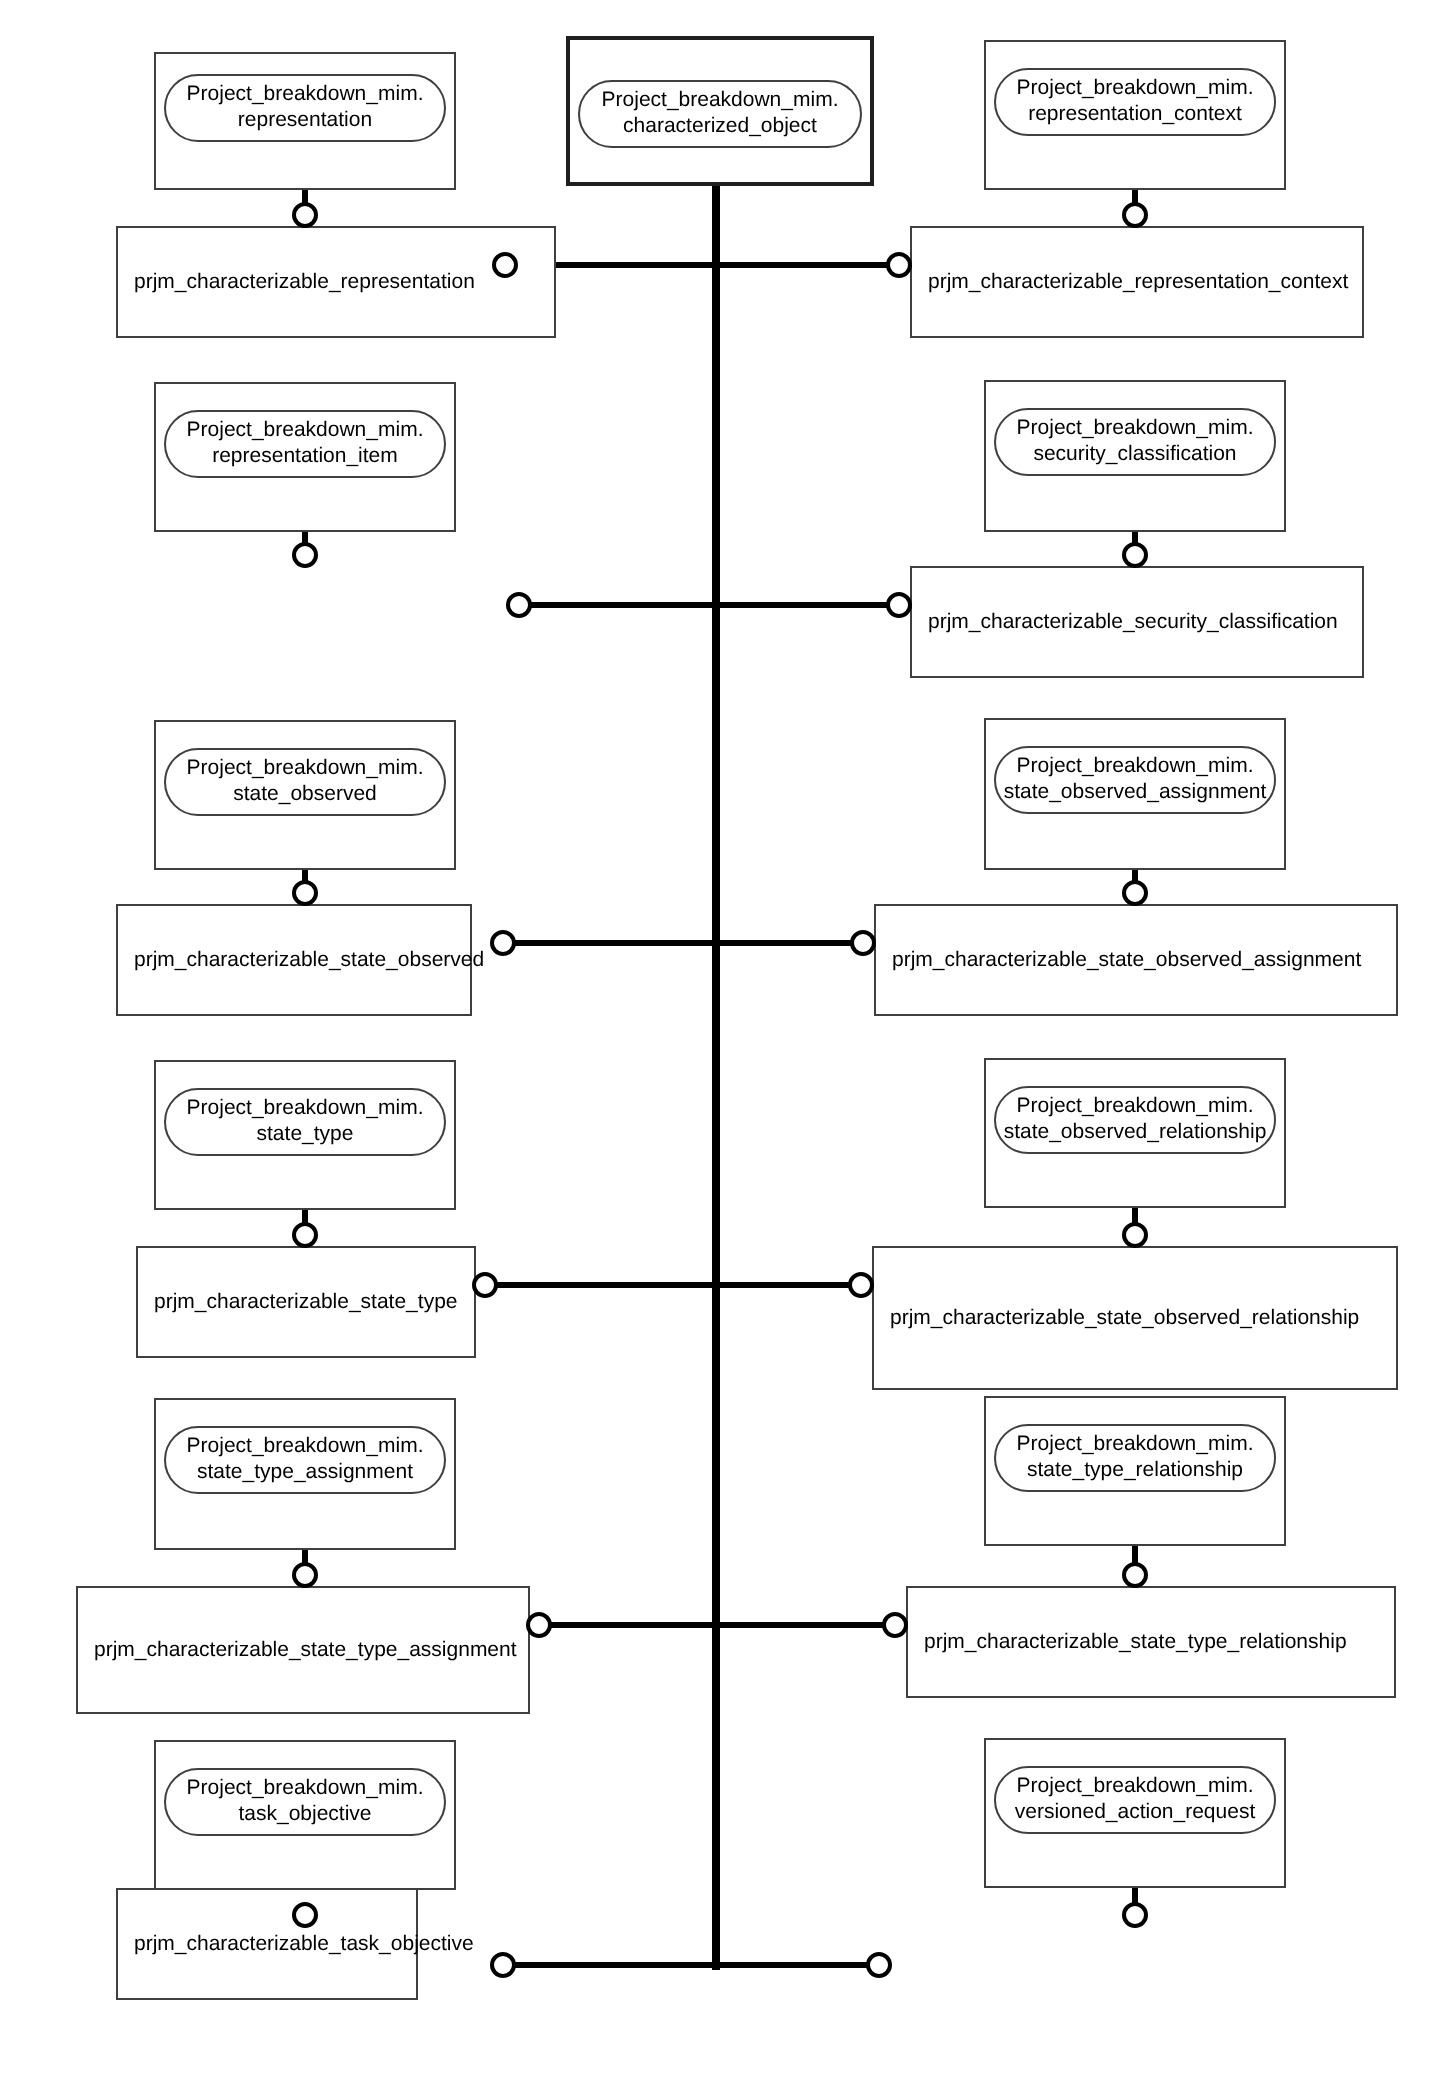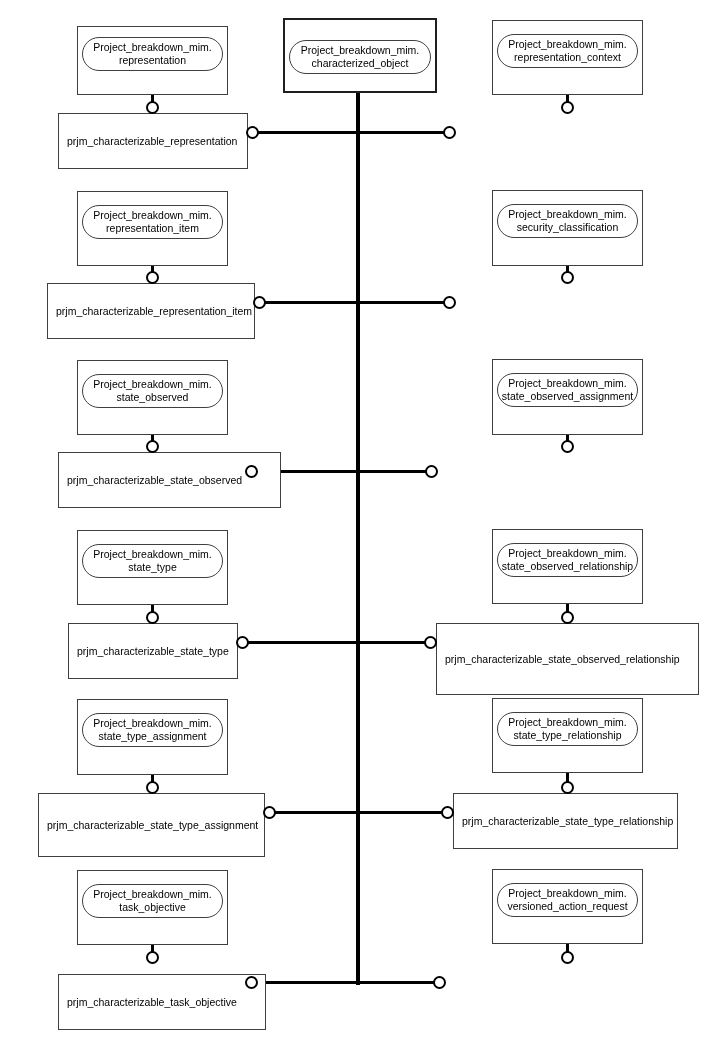--- a/index.html
+++ b/index.html
@@ -63,68 +63,74 @@
       <span>characterized_object</span>
     </div>
   </div>
 
   <div class="box" style="left:77px;top:26px;width:151px;height:69px">
     <div class="stadium" style="top:10px">
       <span>Project_breakdown_mim.</span>
       <span>representation</span>
     </div>
   </div>
-  <div class="box entity" style="left:58px;top:113px;width:190px;height:56px">
+  <div class="box entity" style="left:58px;top:113px;width:220px;height:56px">
     <span>prjm_characterizable_representation</span>
   </div>
   <div class="box" style="left:492px;top:20px;width:151px;height:75px">
     <div class="stadium">
       <span>Project_breakdown_mim.</span>
       <span>representation_context</span>
     </div>
+  </div>
+  <div class="box entity" style="left:455px;top:113px;width:227px;height:56px">
+    <span>prjm_characterizable_representation_context</span>
   </div>
   <div class="circle" style="left:146px;top:101px"></div>
   <div class="circle" style="left:561px;top:101px"></div>
   <div class="circle" style="left:246px;top:126px"></div>
   <div class="circle" style="left:443px;top:126px"></div>
 
   <div class="box" style="left:77px;top:191px;width:151px;height:75px">
     <div class="stadium">
       <span>Project_breakdown_mim.</span>
       <span>representation_item</span>
     </div>
   </div>
-  <div class="box entity" style="left:47px;top:283px;width:208px;height:56px">
-    <span>prjm_characterizable_representation_item</span>
-  </div>
   <div class="box" style="left:492px;top:190px;width:151px;height:76px">
     <div class="stadium">
       <span>Project_breakdown_mim.</span>
       <span>security_classification</span>
     </div>
+  </div>
+  <div class="box entity" style="left:455px;top:283px;width:227px;height:56px">
+    <span>prjm_characterizable_security_classification</span>
   </div>
   <div class="circle" style="left:146px;top:271px"></div>
   <div class="circle" style="left:561px;top:271px"></div>
   <div class="circle" style="left:253px;top:296px"></div>
   <div class="circle" style="left:443px;top:296px"></div>
 
   <div class="box" style="left:77px;top:360px;width:151px;height:75px">
     <div class="stadium">
       <span>Project_breakdown_mim.</span>
       <span>state_observed</span>
     </div>
   </div>
-  <div class="box entity" style="left:58px;top:452px;width:223px;height:56px">
+  <div class="box entity" style="left:58px;top:452px;width:178px;height:56px">
     <span>prjm_characterizable_state_observed</span>
   </div>
   <div class="box" style="left:492px;top:359px;width:151px;height:76px">
     <div class="stadium">
       <span>Project_breakdown_mim.</span>
       <span>state_observed_assignment</span>
     </div>
+  </div>
+  <div class="box entity" style="left:437px;top:452px;width:262px;height:56px">
+    <span>prjm_characterizable_state_observed_assignment</span>
   </div>
   <div class="circle" style="left:146px;top:440px"></div>
   <div class="circle" style="left:561px;top:440px"></div>
   <div class="circle" style="left:245px;top:465px"></div>
   <div class="circle" style="left:425px;top:465px"></div>
 
   <div class="box" style="left:77px;top:530px;width:151px;height:75px">
     <div class="stadium">
       <span>Project_breakdown_mim.</span>
       <span>state_type</span>
@@ -155,35 +161,35 @@
   </div>
   <div class="box entity" style="left:38px;top:793px;width:227px;height:64px">
     <span>prjm_characterizable_state_type_assignment</span>
   </div>
   <div class="box" style="left:492px;top:698px;width:151px;height:75px">
     <div class="stadium">
       <span>Project_breakdown_mim.</span>
       <span>state_type_relationship</span>
     </div>
   </div>
-  <div class="box entity" style="left:453px;top:793px;width:225px;height:56px">
+  <div class="box entity" style="left:453px;top:793px;width:245px;height:56px">
     <span>prjm_characterizable_state_type_relationship</span>
   </div>
   <div class="circle" style="left:146px;top:781px"></div>
   <div class="circle" style="left:561px;top:781px"></div>
   <div class="circle" style="left:263px;top:806px"></div>
   <div class="circle" style="left:441px;top:806px"></div>
 
   <div class="box" style="left:77px;top:870px;width:151px;height:75px">
     <div class="stadium">
       <span>Project_breakdown_mim.</span>
       <span>task_objective</span>
     </div>
   </div>
-  <div class="box entity" style="left:58px;top:974px;width:208px;height:56px">
+  <div class="box entity" style="left:58px;top:944px;width:151px;height:56px">
     <span>prjm_characterizable_task_objective</span>
   </div>
   <div class="box" style="left:492px;top:869px;width:151px;height:75px">
     <div class="stadium">
       <span>Project_breakdown_mim.</span>
       <span>versioned_action_request</span>
     </div>
   </div>
   <div class="circle" style="left:146px;top:951px"></div>
   <div class="circle" style="left:561px;top:951px"></div>

